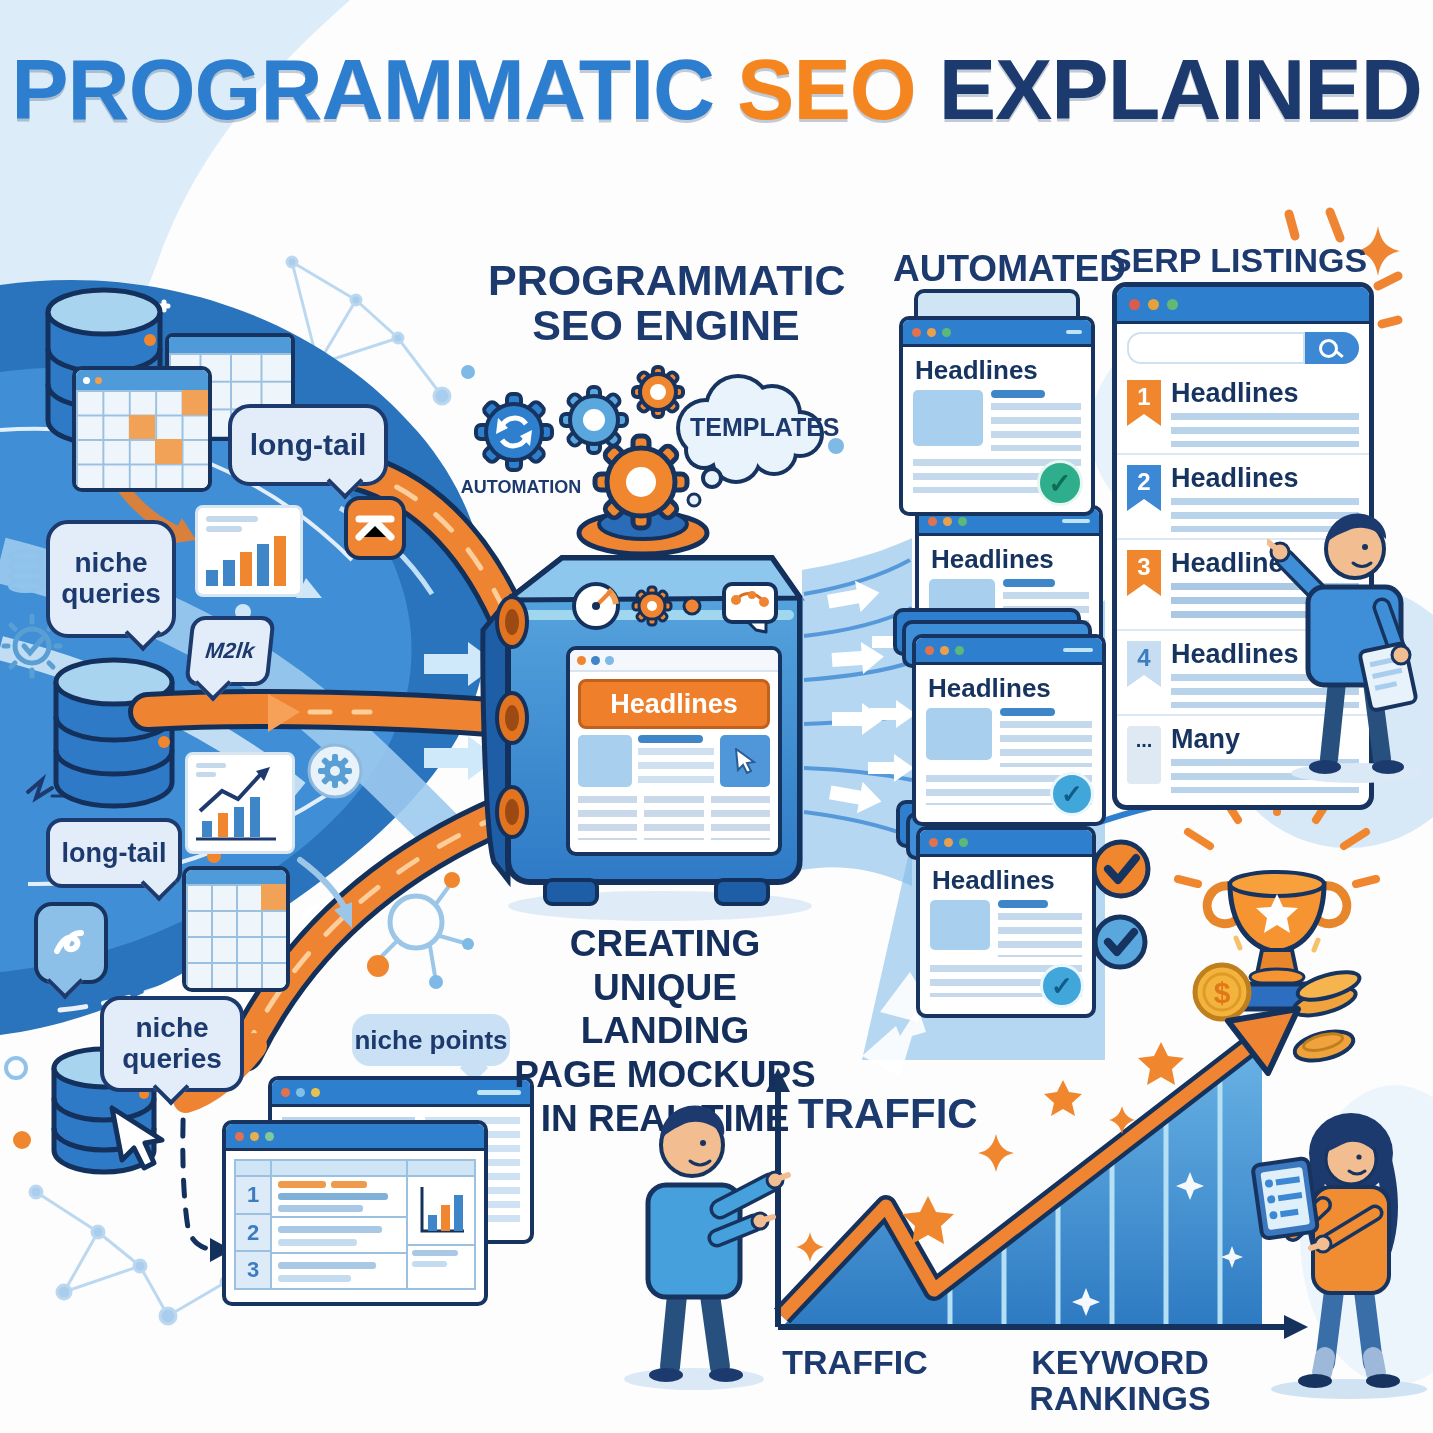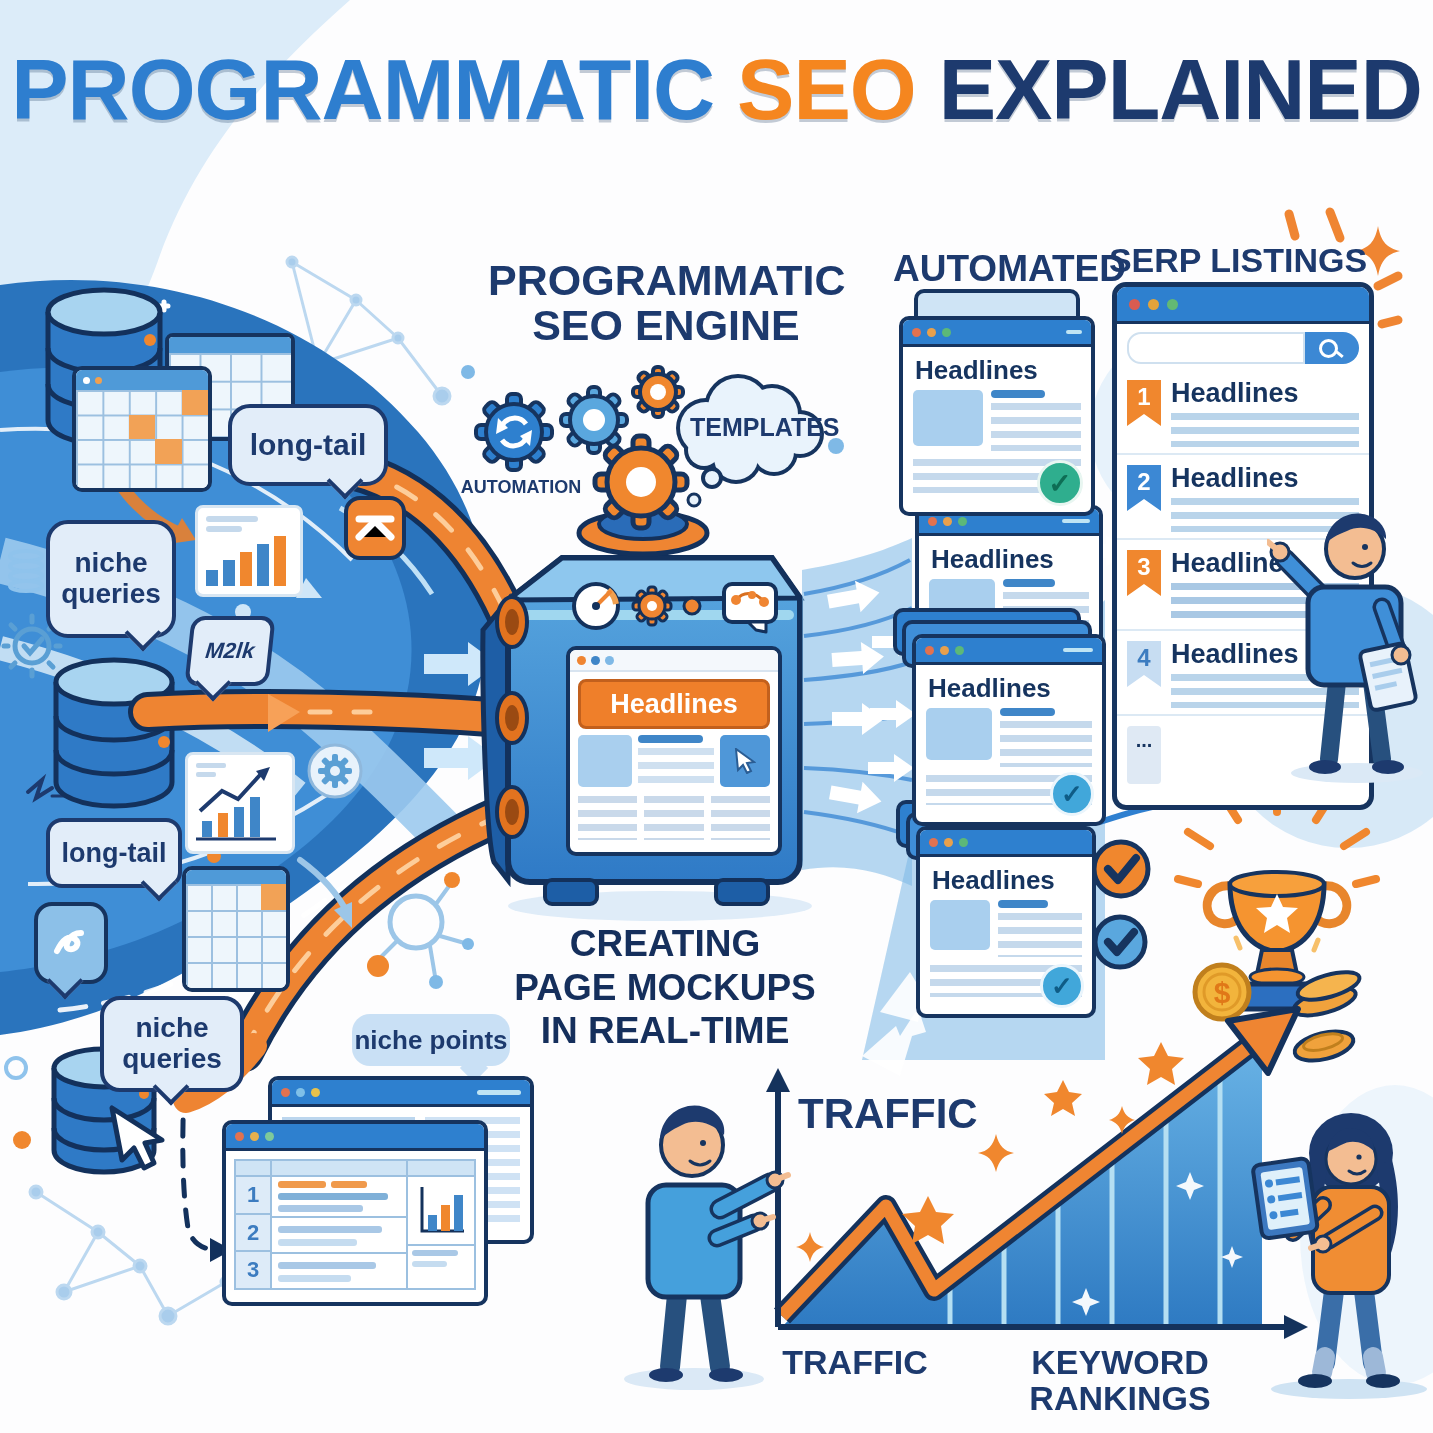--- a/index.html
+++ b/index.html
@@ -636,20 +636,21 @@
         <div style="flex:1;padding:4px;">
           <div style="width:80%;height:6px;background:#a9c8e6;border-radius:3px;"></div>
           <div style="width:60%;height:6px;background:#c5dcf0;border-radius:3px;margin-top:5px;"></div>
         </div>
       </div>
     </div>
   </div>
 
   <div class="abs note" style="left:505px;top:922px;width:320px;font-size:37px;line-height:1.18;z-index:2">
     <div>CREATING</div>
+    <div>UNIQUE LANDING</div>
     <div>PAGE MOCKUPS</div>
     <div>IN REAL-TIME</div>
   </div>
 
   <div class="abs hd" style="left:893px;top:250px;width:205px;font-size:37px;z-index:2">
     <div>AUTOMATED</div>
     <div>PAGES</div>
   </div>
 
   <div class="abs" style="left:914px;top:289px;width:158px;height:38px;background:#cfe4f5;border:4px solid #16345f;border-radius:10px;z-index:2"></div>
@@ -767,20 +768,24 @@
     </div>
     <div class="serprow">
       <div class="badge" style="background:#c7ddf2;color:#3c7cc0;">4</div>
       <div style="flex:1">
         <div class="srtitle">Headlines</div>
         <div class="lines" style="height:34px;margin-top:6px;--lc:#b9d4ea;"></div>
       </div>
     </div>
     <div class="serprow">
       <div class="badge" style="background:#dfe9f4;color:#16345f;font-size:20px;clip-path:none;border-radius:4px;height:58px;">...</div>
+      <div style="flex:1">
+        <div class="srtitle">Many</div>
+        <div class="lines" style="height:34px;margin-top:6px;--lc:#b9d4ea;"></div>
+      </div>
     </div>
   </div>
 
   <div class="abs hd" style="left:798px;top:1092px;width:220px;font-size:42px;text-align:left;z-index:2">
     <div>TRAFFIC</div>
   </div>
   <div class="abs hd" style="left:780px;top:1345px;width:150px;font-size:34px;z-index:2">TRAFFIC</div>
   <div class="abs hd" style="left:950px;top:1345px;width:340px;font-size:34px;z-index:2">KEYWORD RANKINGS</div>
 
   <svg class="abs" style="left:1267px;top:487px;z-index:5" width="180" height="300" viewBox="0 0 180 300">

